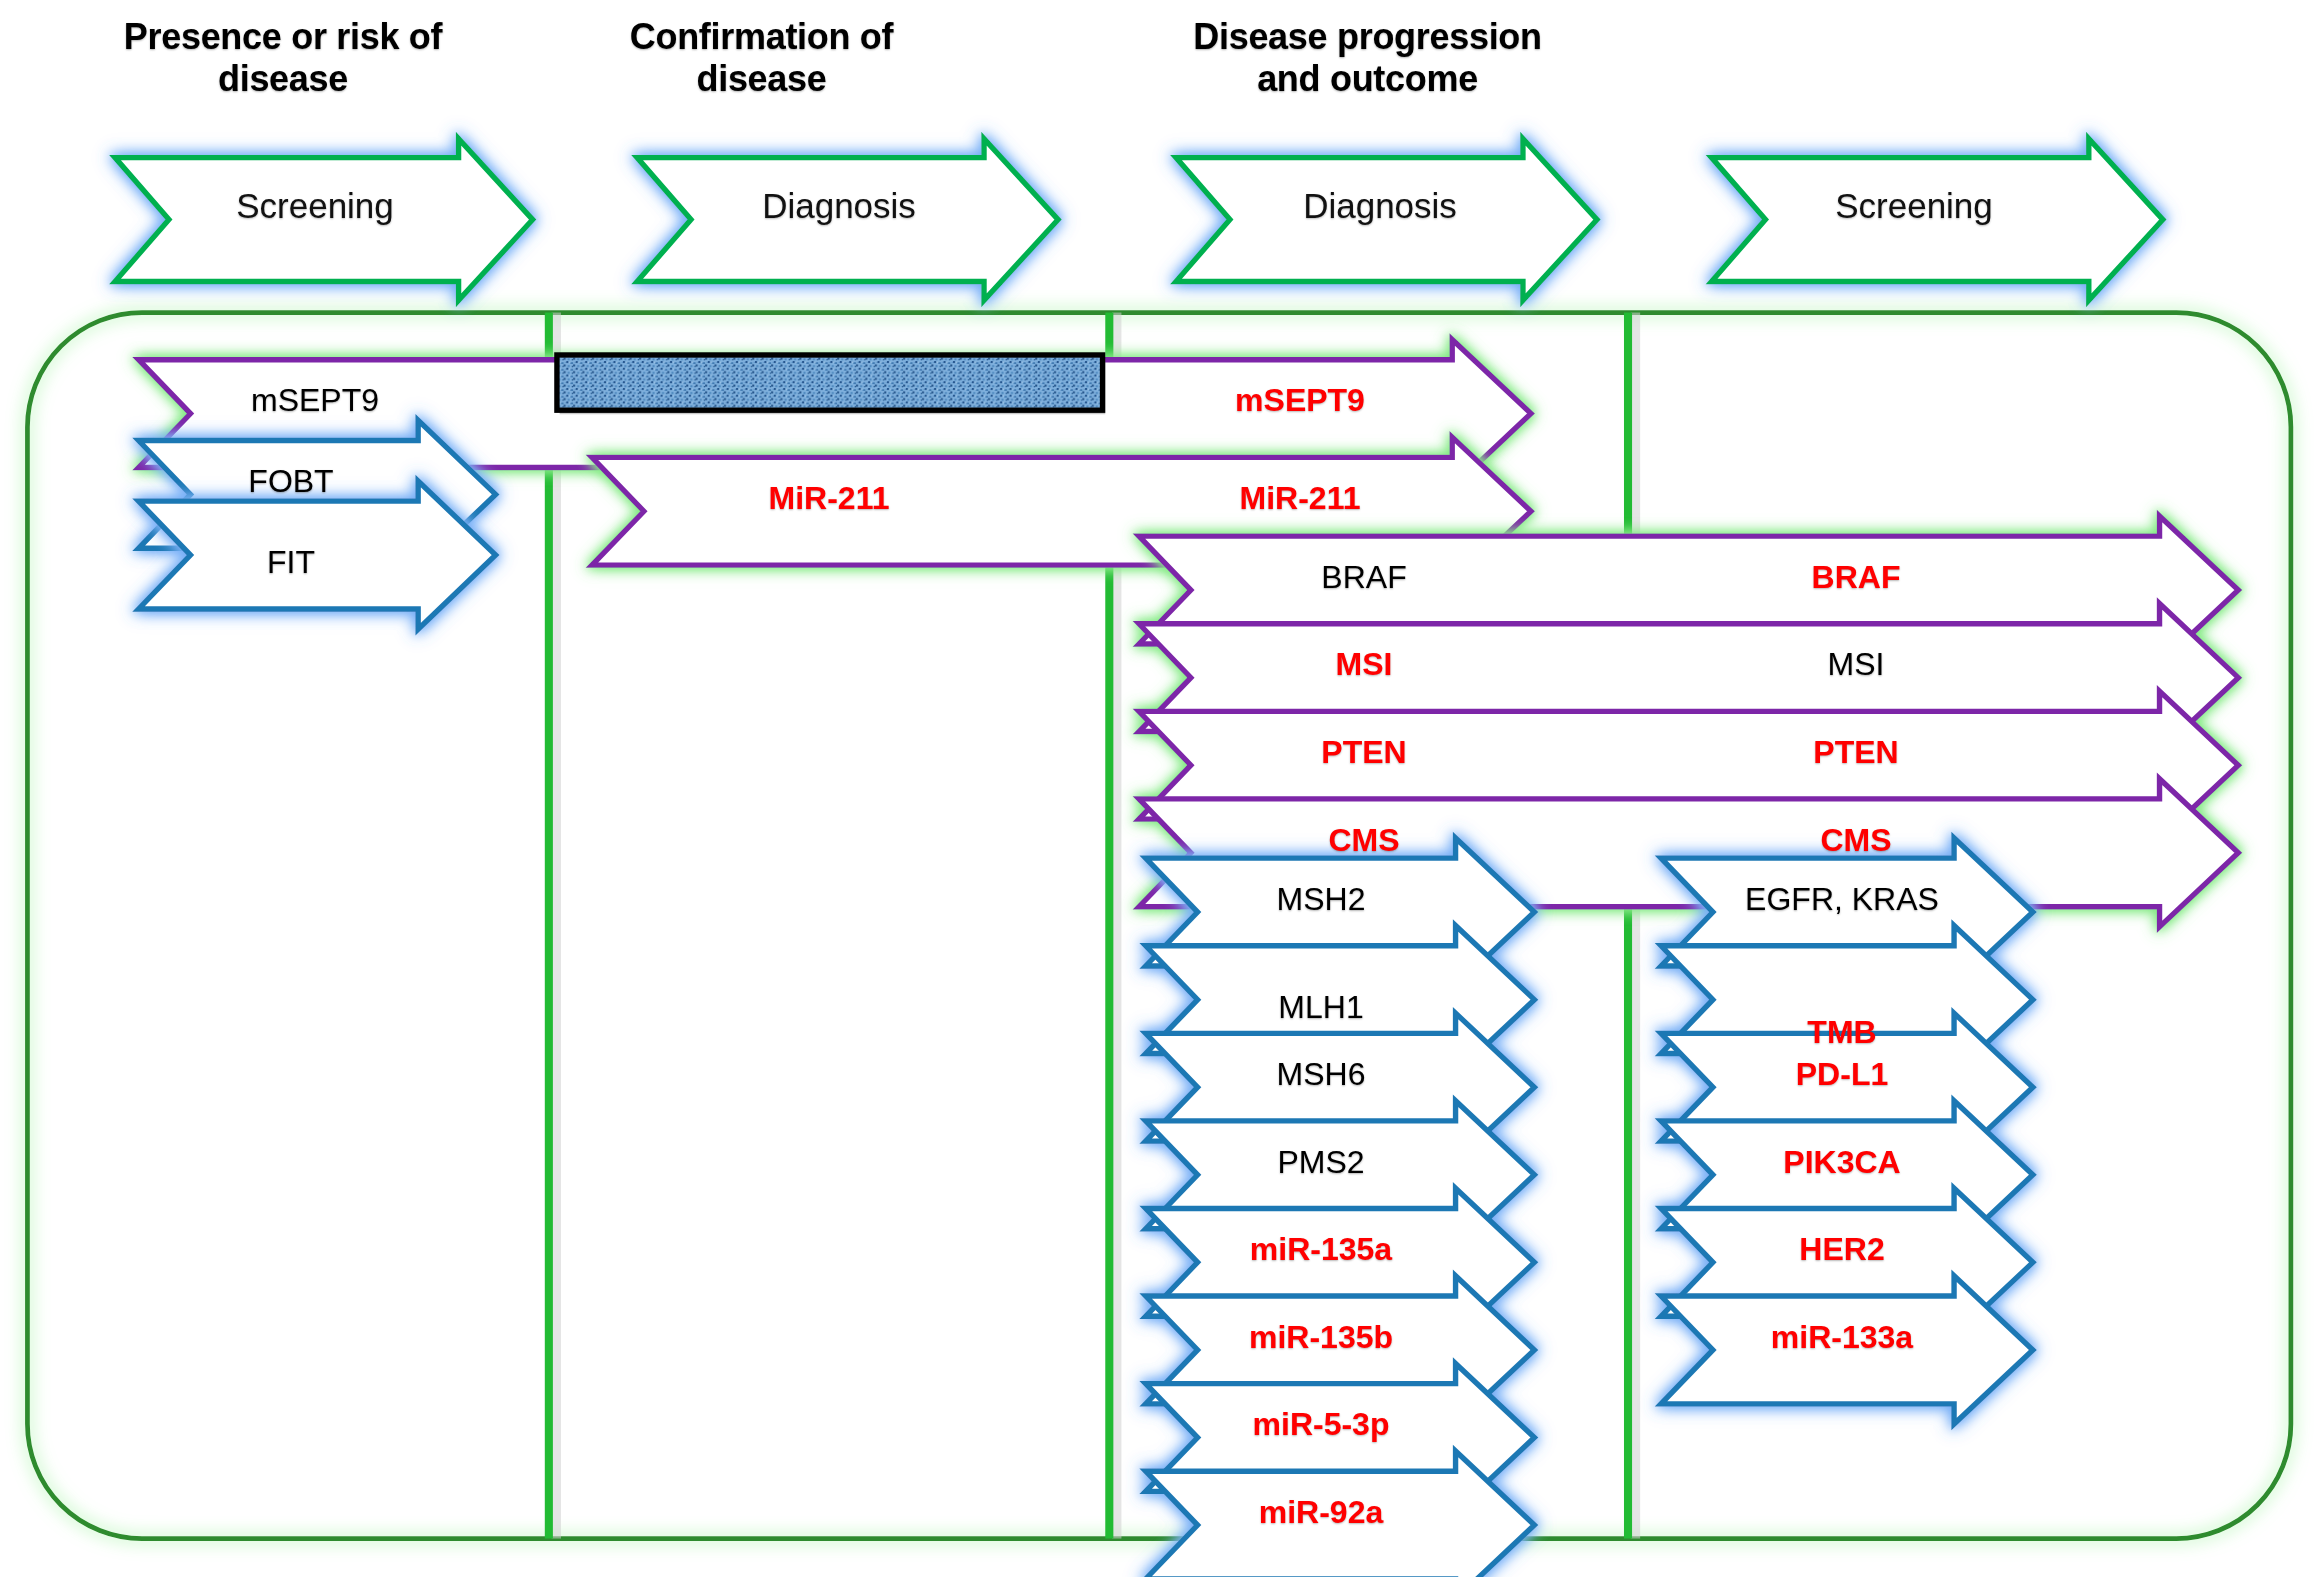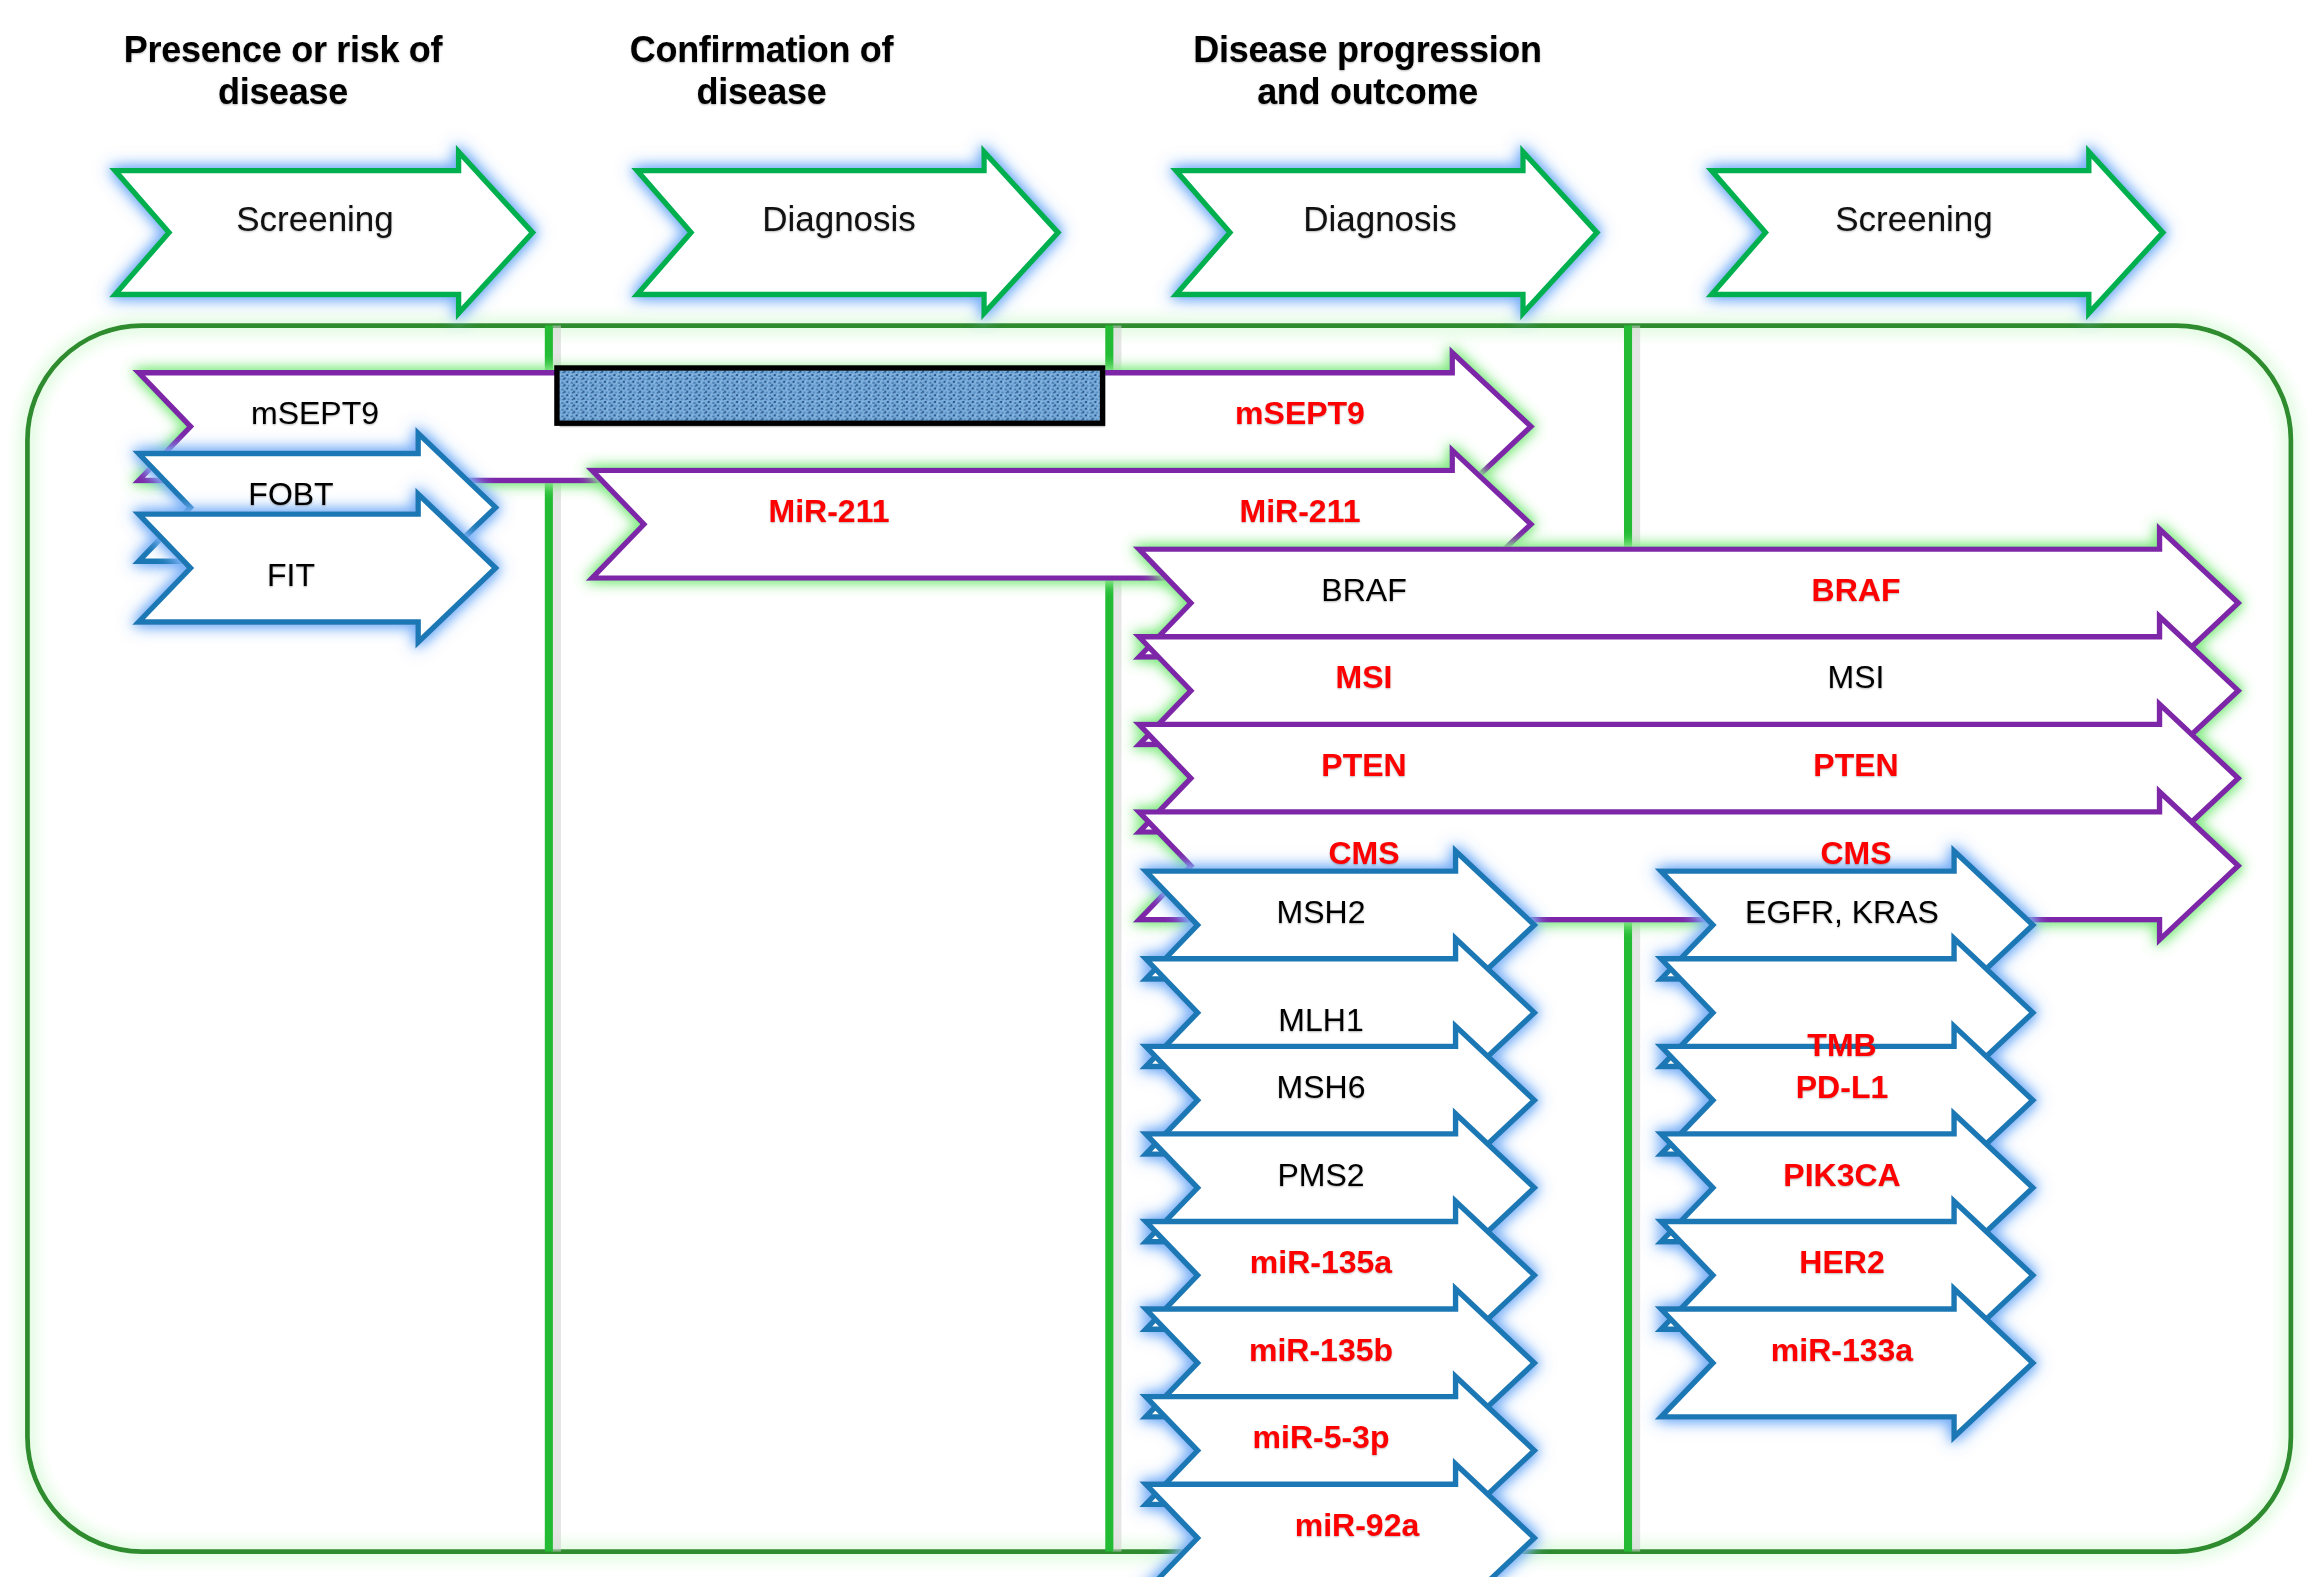--- a/index.html
+++ b/index.html
@@ -1,17 +1,17 @@
 <!DOCTYPE html>
 <html style="font-size:10.8px"><head>
 <meta charset="utf-8">
 <style>
   html,body{margin:0;padding:0;background:#fff;}
   body{width:2319px;height:1577px;position:relative;font-family:"Liberation Sans",sans-serif;overflow:hidden;}
-  #stage{position:absolute;left:0;top:17px;width:2319px;height:1479px;}
+  #stage{position:absolute;left:0;top:4px;width:2319px;height:1479px;}
   svg.layer{position:absolute;left:0;top:0;width:2319px;height:1577px;overflow:visible;}
   .hdr-title{
     position:absolute;text-align:center;font-weight:bold;color:#000;
     font-size:36px;line-height:1.18;letter-spacing:-0.3px;
     text-shadow:0 1.3px 2px rgba(0,0,0,.30);
   }
   .lbl{
     position:absolute;text-align:center;white-space:nowrap;
     transform:translate(-50%,-50%);pointer-events:none;
   }
@@ -134,21 +134,21 @@
   <div class="lbl red" style="left:1364px;top:836px;">CMS</div>
   <div class="lbl red" style="left:1856px;top:836px;">CMS</div>
 
   <div class="lbl plain" style="left:1321px;top:895px;">MSH2</div>
   <div class="lbl plain" style="left:1321px;top:982px;margin-top:21px;">MLH1</div>
   <div class="lbl plain" style="left:1321px;top:1070px;">MSH6</div>
   <div class="lbl plain" style="left:1321px;top:1158px;">PMS2</div>
   <div class="lbl red" style="left:1321px;top:1245px;">miR-135a</div>
   <div class="lbl red" style="left:1321px;top:1333px;">miR-135b</div>
   <div class="lbl red" style="left:1321px;top:1420px;">miR-5-3p</div>
-  <div class="lbl red" style="left:1321px;top:1508px;margin-left:36px;">miR-92a</div>
+  <div class="lbl red" style="left:1321px;top:1508px;">miR-92a</div>
 
   <div class="lbl plain" style="left:1842px;top:895px;">EGFR, KRAS</div>
   <div class="lbl red" style="left:1842px;top:982px;margin-top:46px;">TMB</div>
   <div class="lbl red" style="left:1842px;top:1070px;">PD-L1</div>
   <div class="lbl red" style="left:1842px;top:1158px;">PIK3CA</div>
   <div class="lbl red" style="left:1842px;top:1245px;">HER2</div>
   <div class="lbl red" style="left:1842px;top:1333px;">miR-133a</div>
 
 </div>
 

